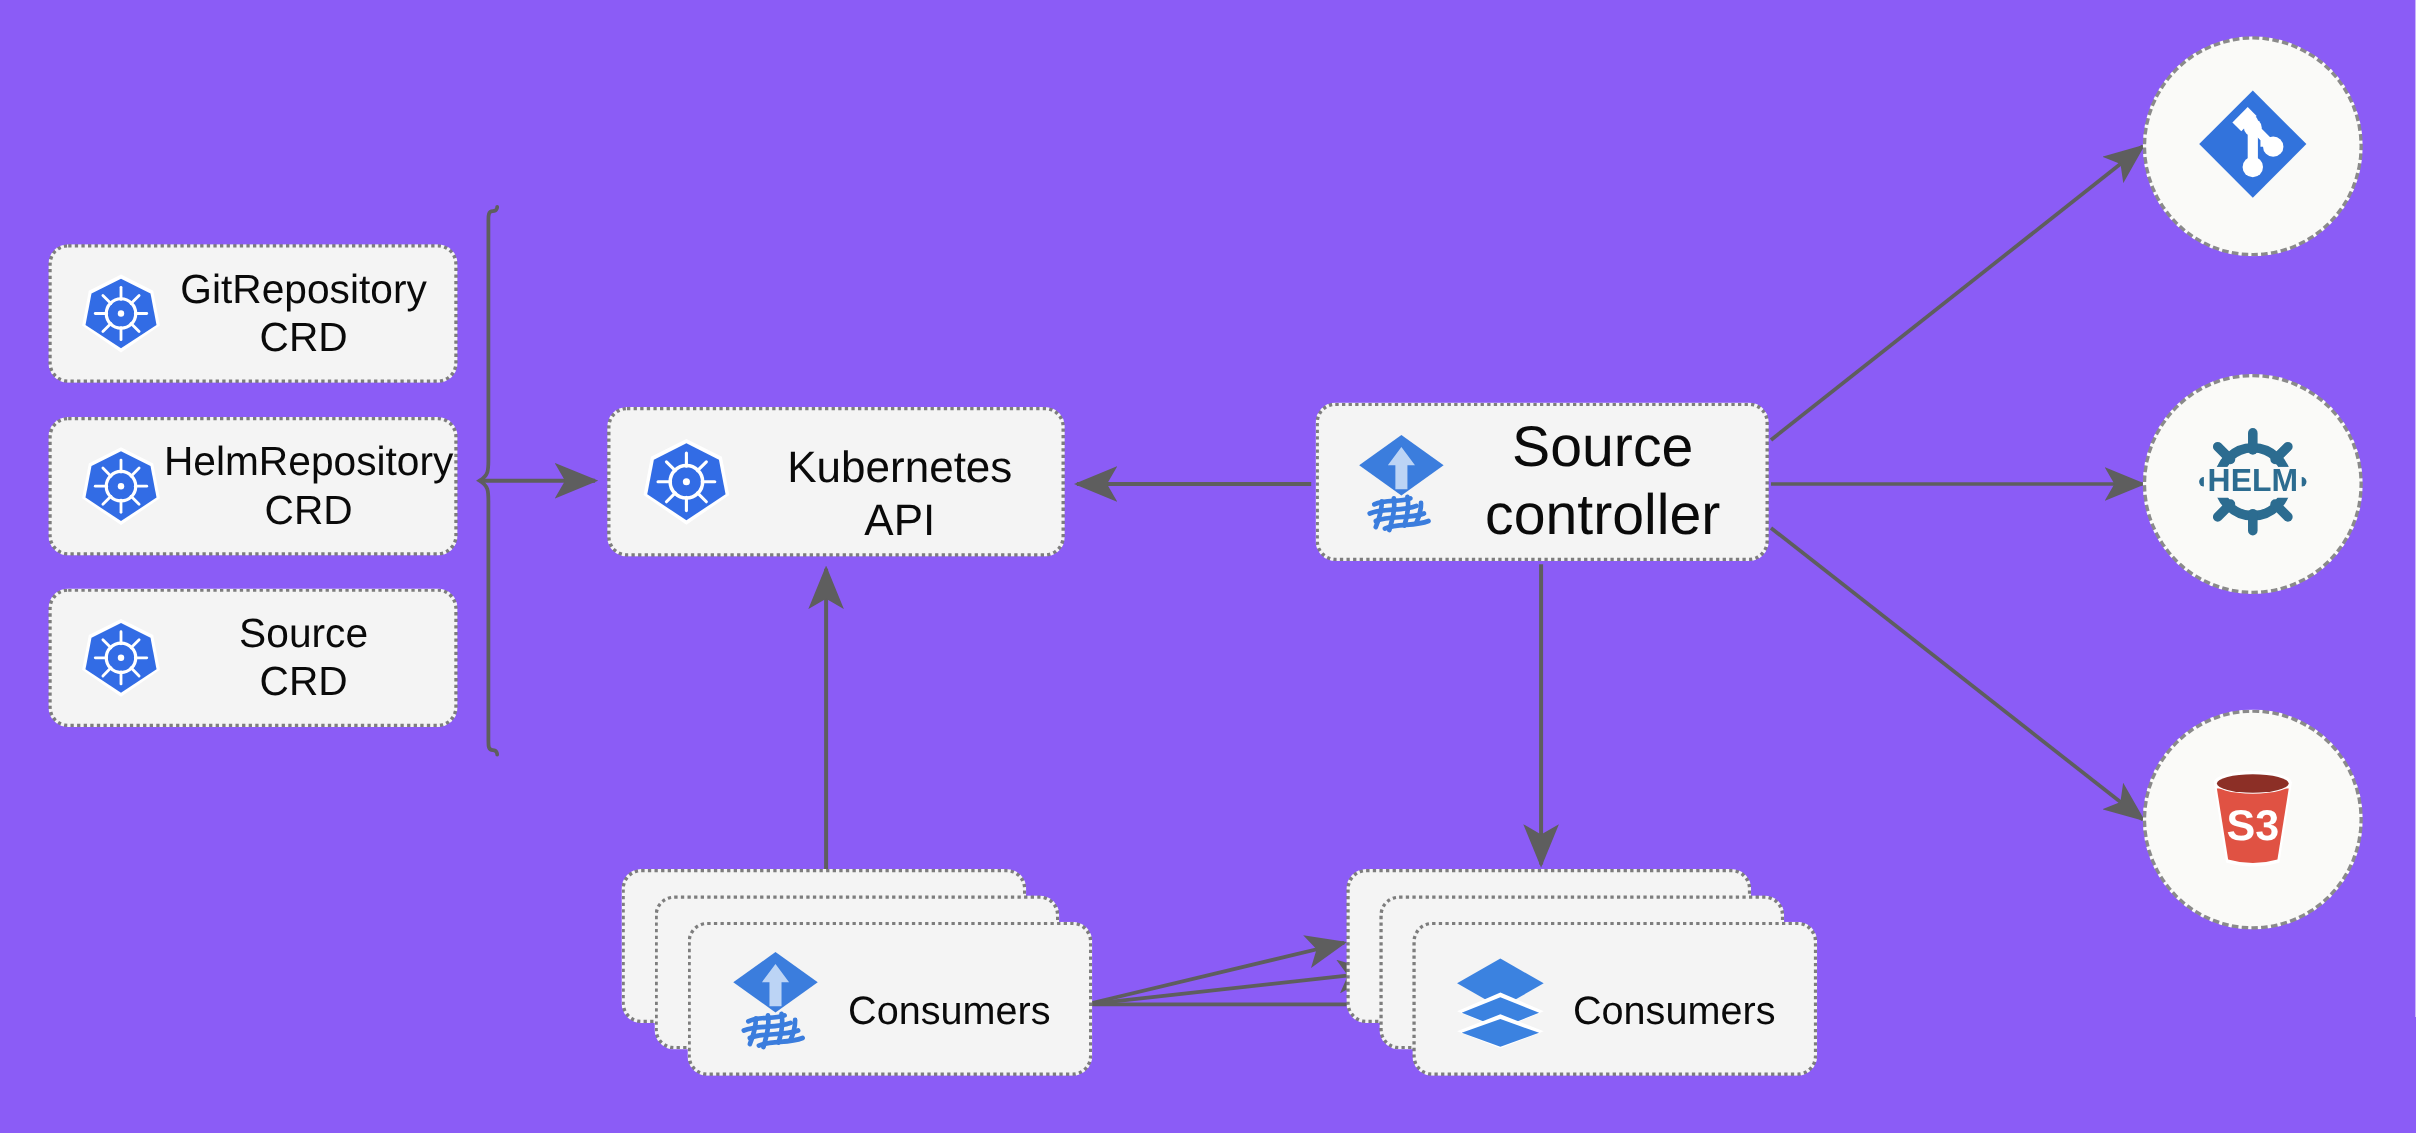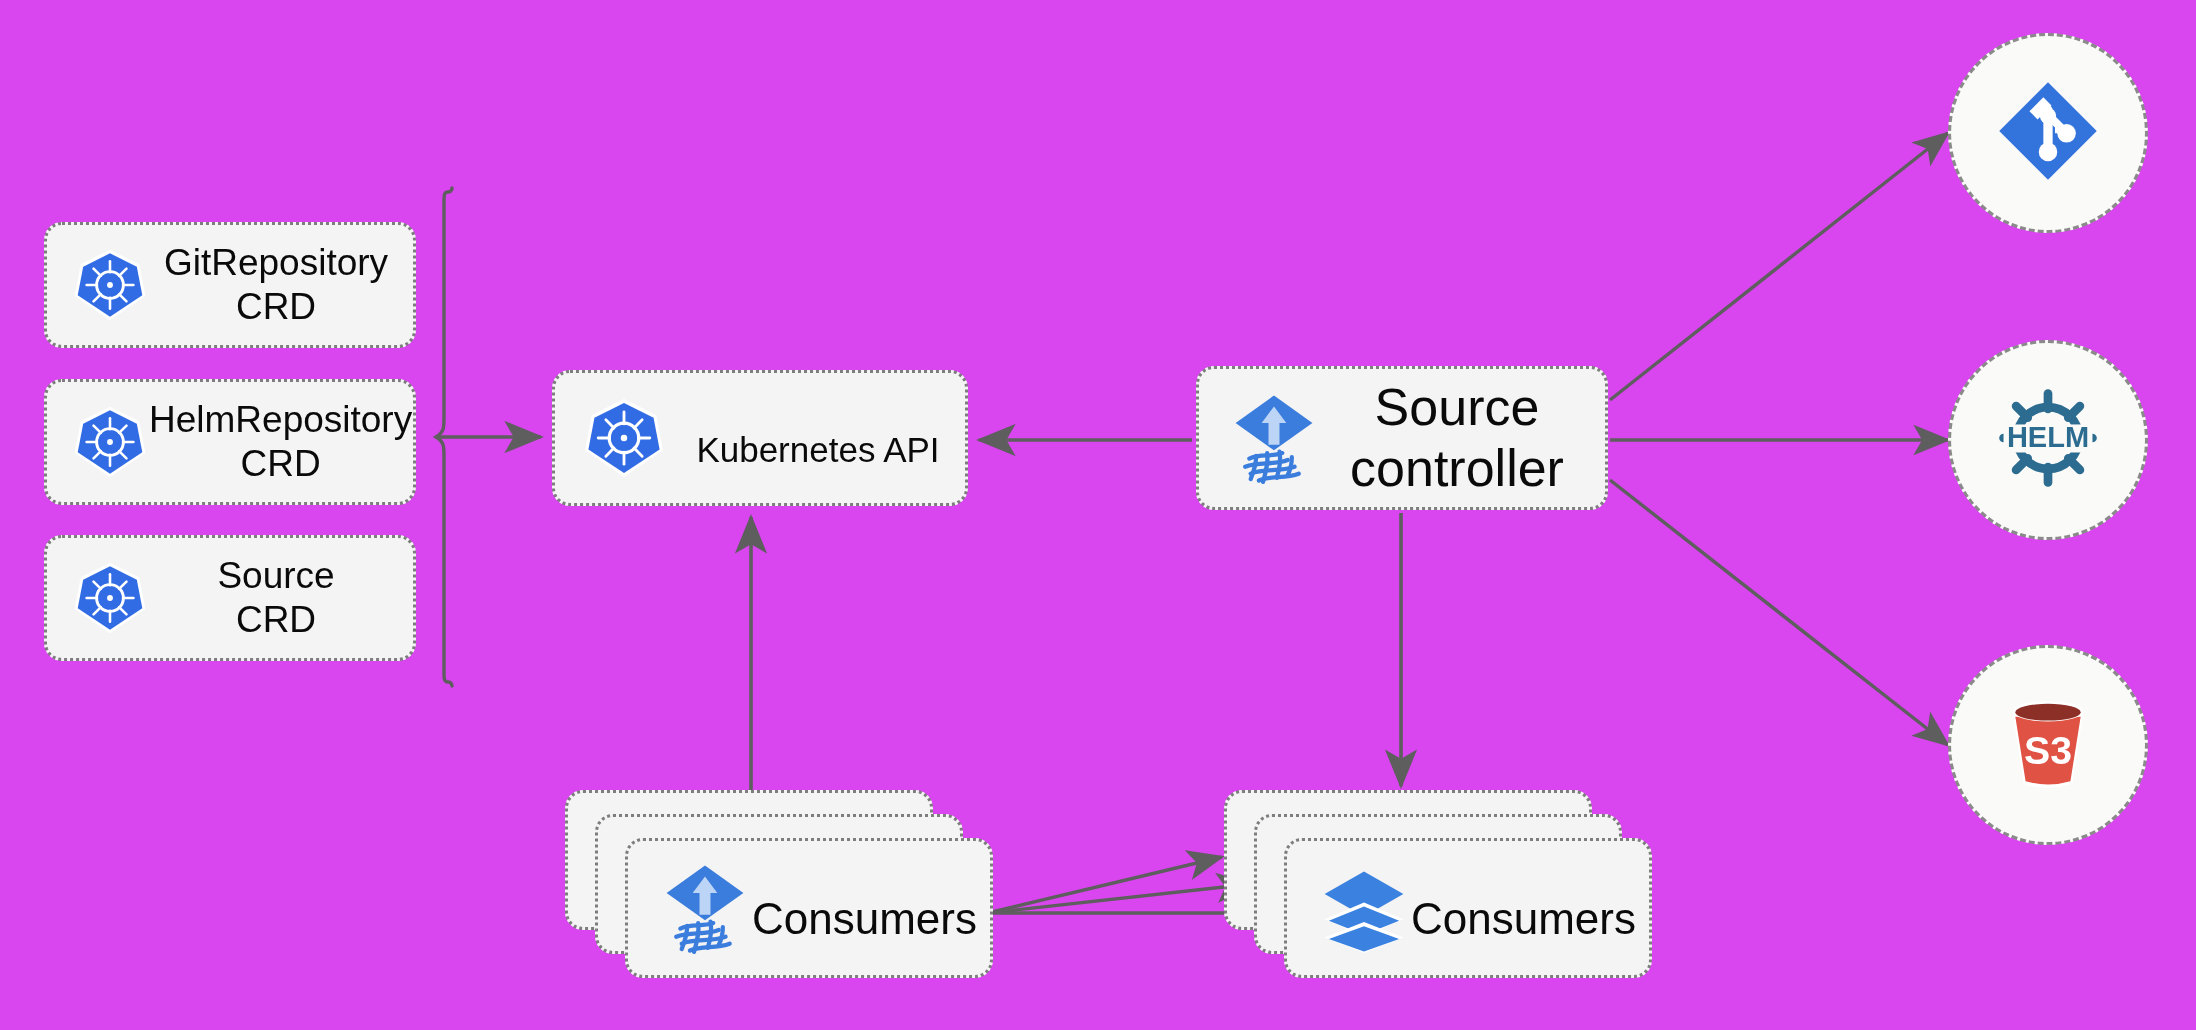--- a/index.html
+++ b/index.html
@@ -7,21 +7,21 @@
     padding: 0;
     background: #ffffff;
   }
   body {
     font-family: "Liberation Sans", sans-serif;
   }
   #canvas {
     position: relative;
     width: 2196px;
     height: 1030px;
-    background: #d946ef;
+    background: #8b5cf6;
     overflow: hidden;
   }
   .edges {
     position: absolute;
     left: 0;
     top: 0;
     width: 2196px;
     height: 1030px;
     pointer-events: none;
   }
@@ -64,21 +64,21 @@
 
   
   #node-kubernetes-api {
     left: 552px;
     top: 370px;
     width: 416px;
     height: 136px;
     padding-left: 26px;
   }
   #node-kubernetes-api .node-icon { width: 86px; height: 86px; }
-  #node-kubernetes-api .node-label { font-size: 35px; padding-left: 14px; margin-top: 23px; }
+  #node-kubernetes-api .node-label { font-size: 40px; padding-left: 14px; margin-top: 23px; }
 
   
   #node-source-controller {
     left: 1196px;
     top: 366px;
     width: 412px;
     height: 144px;
     padding-left: 30px;
   }
   #node-source-controller .node-icon { width: 90px; height: 96px; }
@@ -94,21 +94,21 @@
     background: #f4f4f4;
     border: 3px dotted #7d7d7d;
     border-radius: 18px;
   }
   .stack .card.front {
     display: flex;
     align-items: center;
     padding-left: 30px;
   }
   .stack .node-icon { flex: 0 0 auto; width: 94px; height: 96px; }
-  .stack .node-label { font-size: 44px; flex: 1 1 auto; text-align: center; padding-right: 16px; margin-top: 22px; }
+  .stack .node-label { font-size: 36px; flex: 1 1 auto; text-align: center; padding-right: 16px; margin-top: 22px; }
 
   
   .circle-node {
     position: absolute;
     box-sizing: border-box;
     width: 200px;
     height: 200px;
     border-radius: 50%;
     border: 3px dashed #8a8a8a;
     background: #fafaf8;

